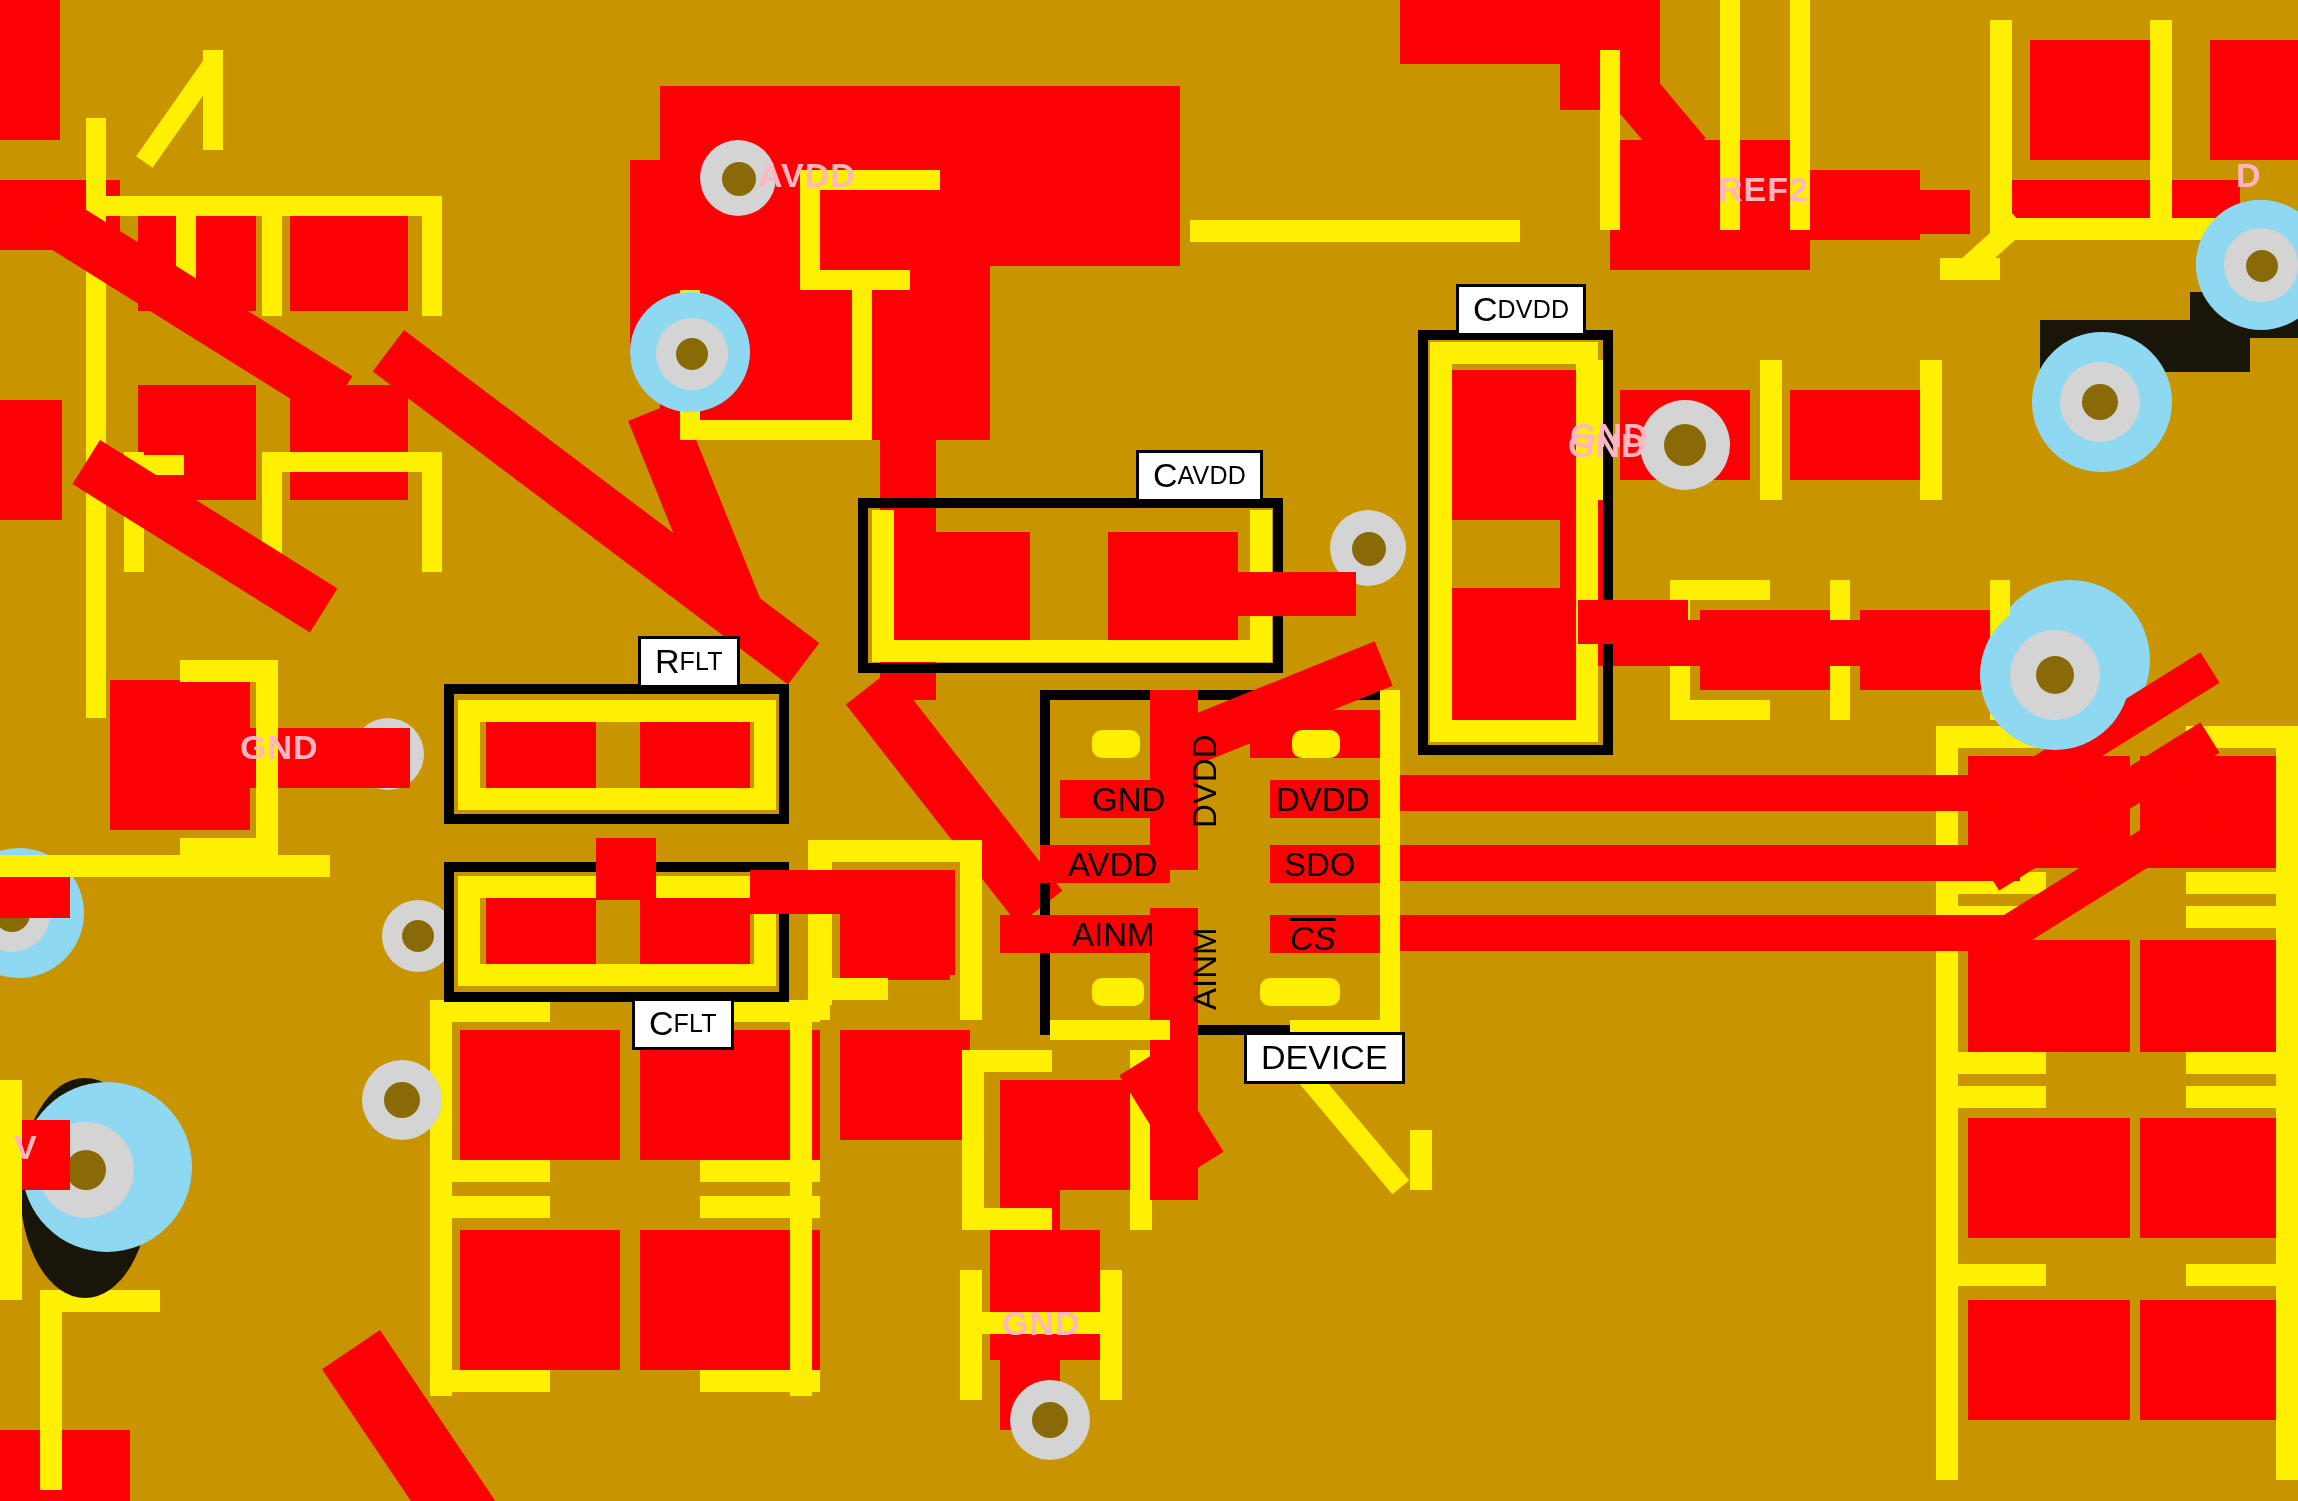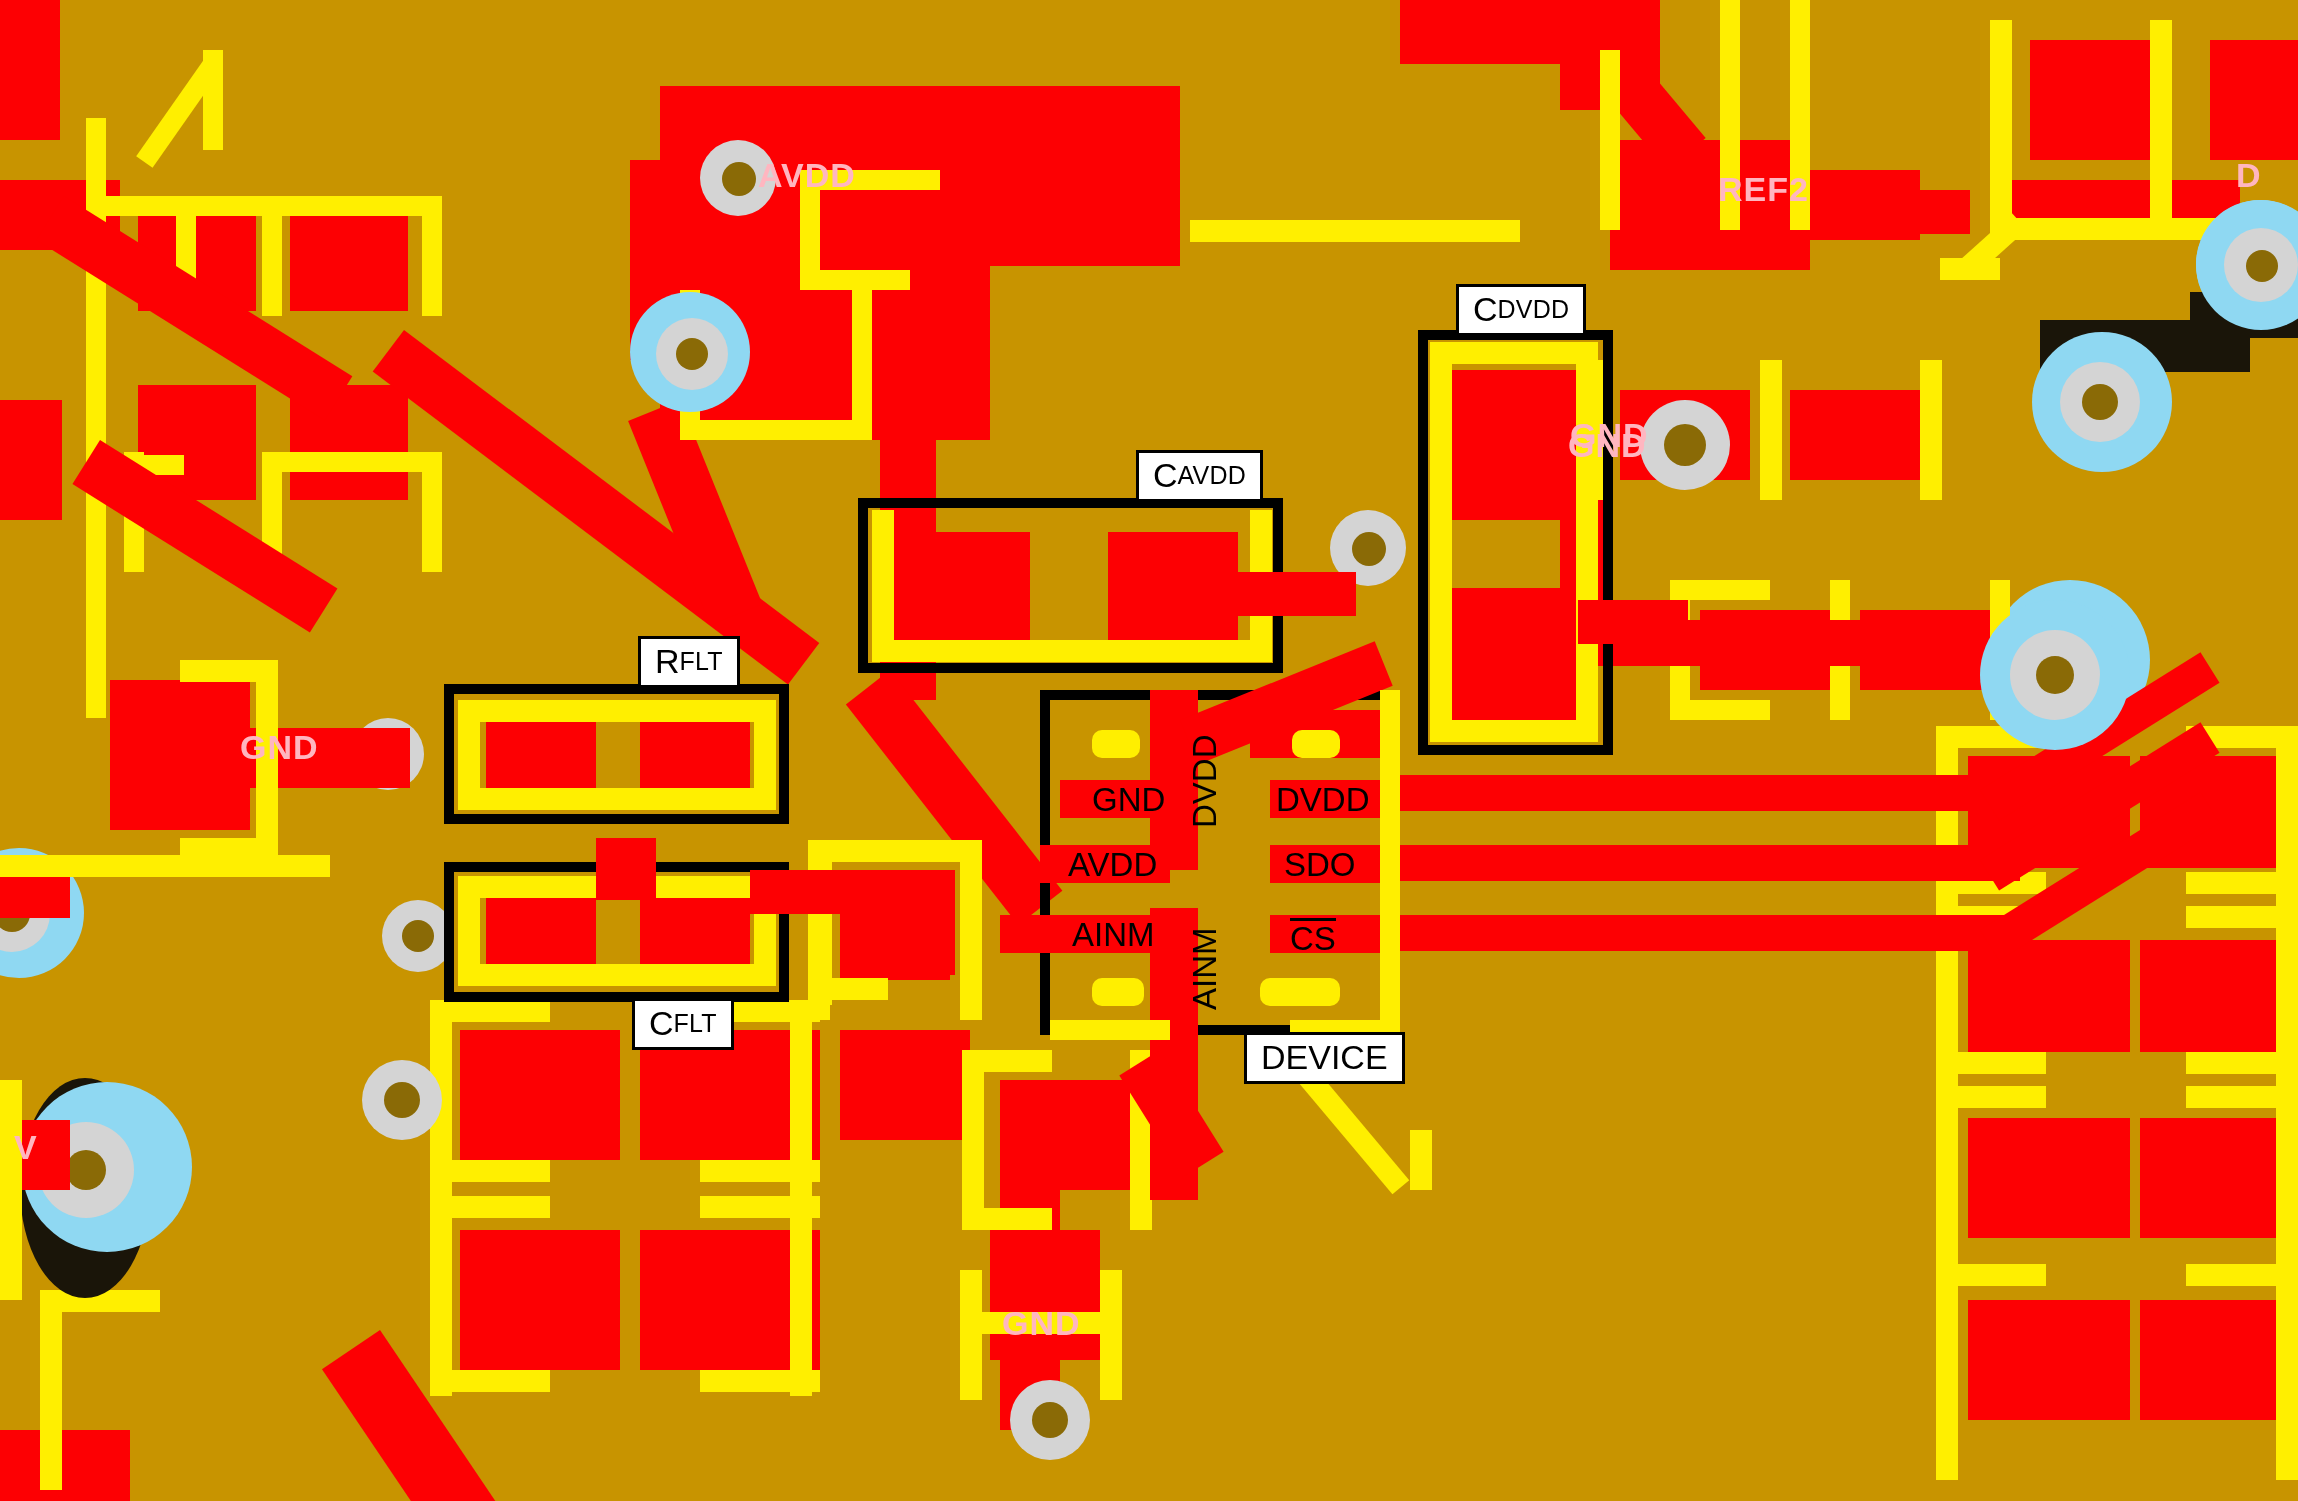--- a/index.html
+++ b/index.html
@@ -381,21 +381,21 @@
   <div class="diag" style="left:1160px;top:1050px;width:120px;height:48px;transform:rotate(58deg);"></div>
   <div class="diagy" style="left:1300px;top:1050px;width:170px;height:22px;transform:rotate(50deg);"></div>
   <div class="slk" style="left:1410px;top:1130px;width:22px;height:60px;"></div>
 
   <div class="pin" style="left:1092px;top:783px;">GND</div>
   <div class="pin" style="left:1068px;top:848px;">AVDD</div>
   <div class="pin" style="left:1072px;top:918px;">AINM</div>
 
   <div class="pin" style="left:1276px;top:783px;">DVDD</div>
   <div class="pin" style="left:1284px;top:848px;">SDO</div>
-  <div class="pin" style="left:1290px;top:918px;"><span class="ovl">CS</span></div>
+  <div class="pin" style="left:1290px;top:918px;font-style:italic;"><span class="ovl">CS</span></div>
 
   <div class="pin vert" style="left:1188px;top:828px;">DVDD</div>
   <div class="pin vert" style="left:1188px;top:1010px;">AINM</div>
 
   <div class="refdes" style="left:758px;top:158px;">AVDD</div>
   <div class="refdes" style="left:1718px;top:172px;">REF2</div>
   <div class="refdes" style="left:240px;top:730px;">GND</div>
   <div class="refdes" style="left:1570px;top:418px;">GND</div>
   <div class="refdes" style="left:1568px;top:428px;">GND</div>
   <div class="refdes" style="left:1002px;top:1306px;">GND</div>

